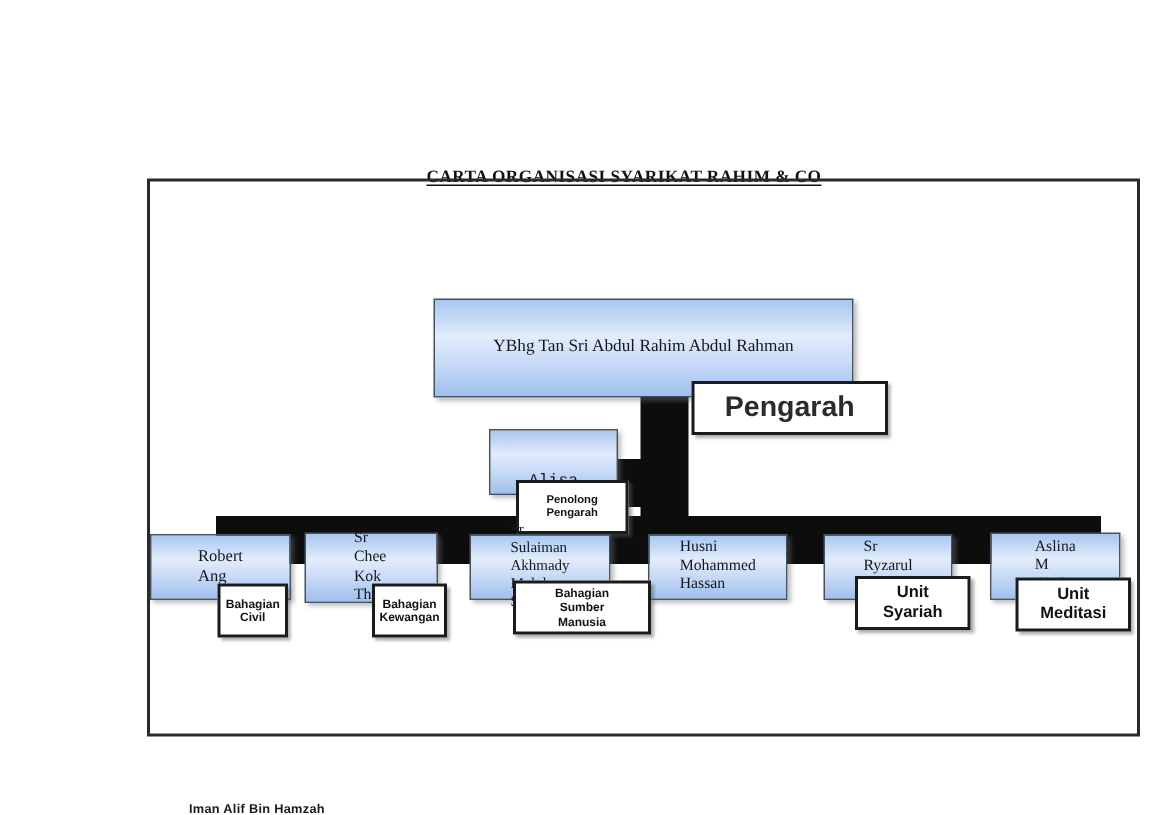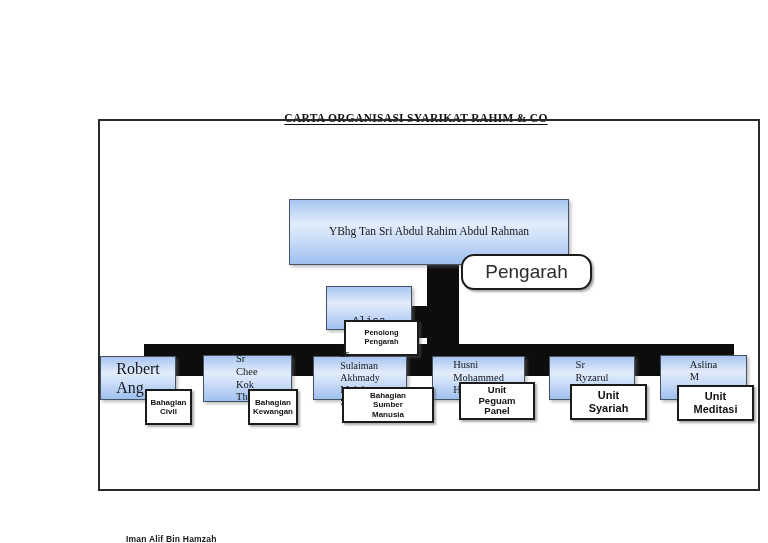--- a/index.html
+++ b/index.html
@@ -23,37 +23,37 @@
              border: 1.5px solid #46525f;
              box-shadow: 2px 2px 3px rgba(110,110,110,0.45);
              display: flex; align-items: center; justify-content: center;
              color: #14181c; }
   .bname { white-space: pre-line; line-height: 1.2; }
 
   .director  { left: 257px; top: 167px; width: 280px; height: 66px; font-size: 11.5px; }
   .assistant { left: 294px; top: 254px; width: 86px;  height: 44px; font-size: 11px;
                align-items: flex-start; padding-top: 12px; font-family: Liberation Mono, monospace; }
 
-  .m1 { left: 68px;  top: 324px; width: 76px; height: 44px; font-size: 16px; }
+  .m1 { left: 68px;  top: 324px; width: 94px; height: 44px; font-size: 11px; }
   .m2 { left: 171px; top: 323px; width: 89px; height: 47px; font-size: 10.5px; }
   .m3 { left: 281px; top: 324px; width: 94px; height: 44px; font-size: 10px; }
   .m4 { left: 400px; top: 324px; width: 93px; height: 44px; font-size: 10.5px; }
   .m5 { left: 517px; top: 324px; width: 86px; height: 44px; font-size: 10.5px; }
   .m6 { left: 628px; top: 323px; width: 87px; height: 45px; font-size: 10.5px; }
 
   
   .labelbox { position: absolute; background: #ffffff; border: 2px solid #1b1b1b;
               box-shadow: 2px 2px 2px rgba(90,90,90,0.5);
               display: flex; align-items: center; justify-content: center; text-align: center;
               font-family: "Liberation Sans", sans-serif; font-weight: bold; color: #111; }
   .labeltxt { white-space: pre-line; line-height: 1.15; }
 
   .pengarah { left: 429px; top: 222px; width: 131px; height: 23px;
-              font-size: 19px; font-weight: normal; color: #2b2b2b;
-              font-family: "Liberation Sans", sans-serif; border-radius: 13px; }
+              font-size: 19px; font-weight: bold; color: #2b2b2b;
+              font-family: "Liberation Sans", sans-serif; }
   .penolong { left: 312px; top: 288px; width: 75px; height: 30px; font-size: 7.5px; }
 
   .l1 { left: 113px; top: 357px; width: 47px; height: 28px; font-size: 8px; }
   .l2 { left: 216px; top: 357px; width: 50px; height: 28px; font-size: 8px; }
   .l3 { left: 310px; top: 355px; width: 92px; height: 32px; font-size: 8px; }
   .l4 { left: 427px; top: 350px; width: 76px; height: 38px; font-size: 9.5px; }
   .l5 { left: 538px; top: 352px; width: 77px; height: 31px; font-size: 11px; }
   .l6 { left: 645px; top: 353px; width: 77px; height: 27px; font-size: 11px; }
 
   
@@ -130,24 +130,20 @@
 Civil</span>
   </div>
   <div class="labelbox l2">
     <span class="labeltxt">Bahagian
 Kewangan</span>
   </div>
   <div class="labelbox l3">
     <span class="labeltxt">Bahagian Sumber
 Manusia</span>
   </div>
-  <div class="labelbox l4">
-    <span class="labeltxt">Unit Peguam
-Panel</span>
-  </div>
   <div class="labelbox l5">
     <span class="labeltxt">Unit Syariah</span>
   </div>
   <div class="labelbox l6">
     <span class="labeltxt">Unit Meditasi</span>
   </div>
 
   <div class="footer">Iman Alif Bin Hamzah</div>
 
 </div>

